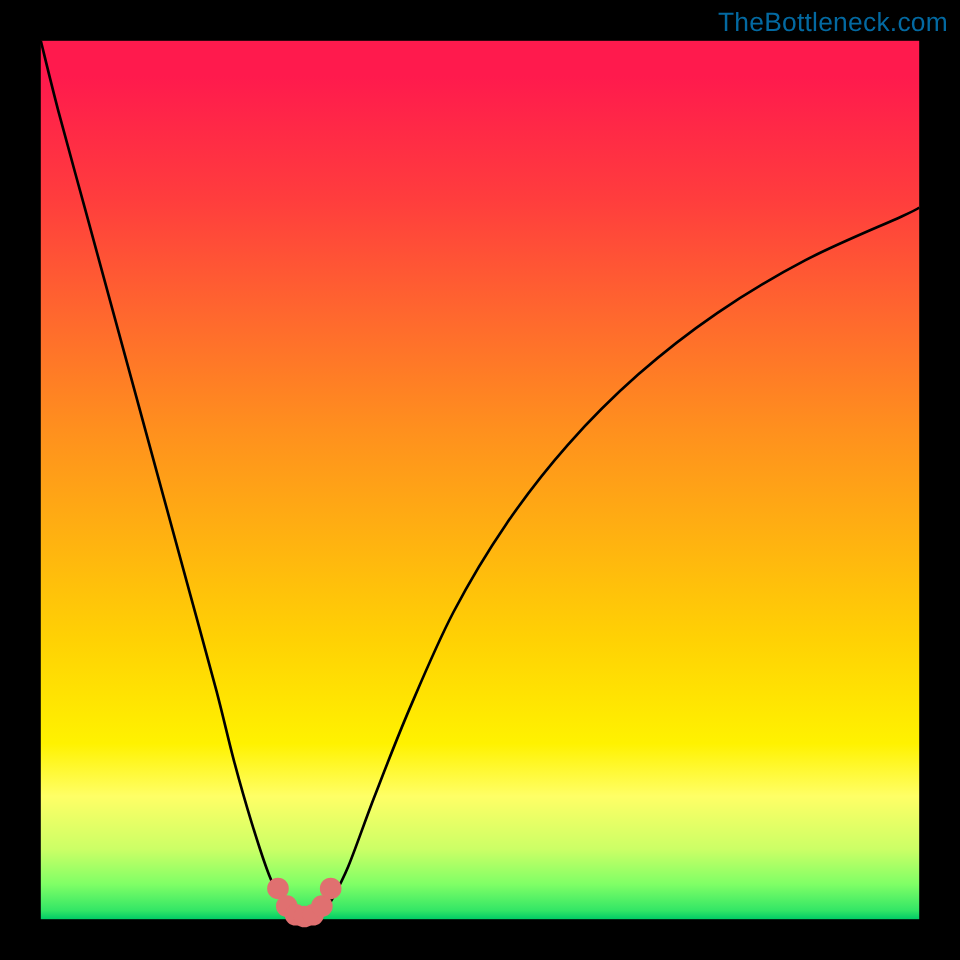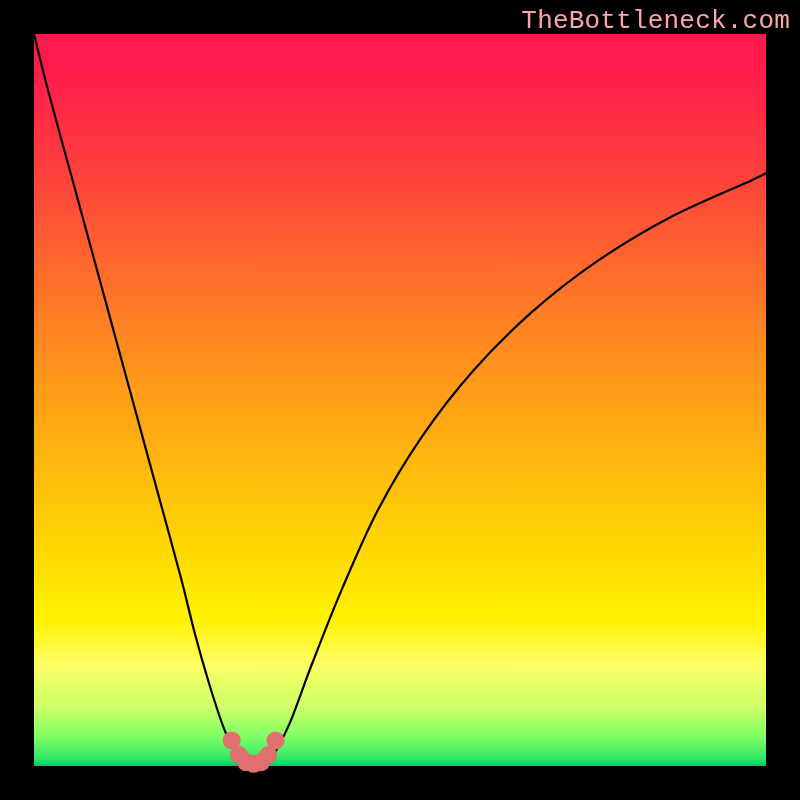--- a/index.html
+++ b/index.html
@@ -38,26 +38,25 @@
       #ccff66 92%,
       #80ff66 96%,
       #33e666 99%,
       #00cc66 100%
     );
   }
   .watermark {
     position: absolute;
     top: 6px;
     right: 10px;
-    color: #fca5a5;
-    font-size: 26px;
+    color: #0369a1;
+    font-size: 22px;
     font-weight: 500;
     letter-spacing: 0.2px;
     user-select: none;
-    font-family: Liberation Mono, monospace;
   }
   svg.curve {
     position: absolute;
     left: 0;
     top: 0;
     width: 732px;
     height: 732px;
     overflow: visible;
   }
 </style>

